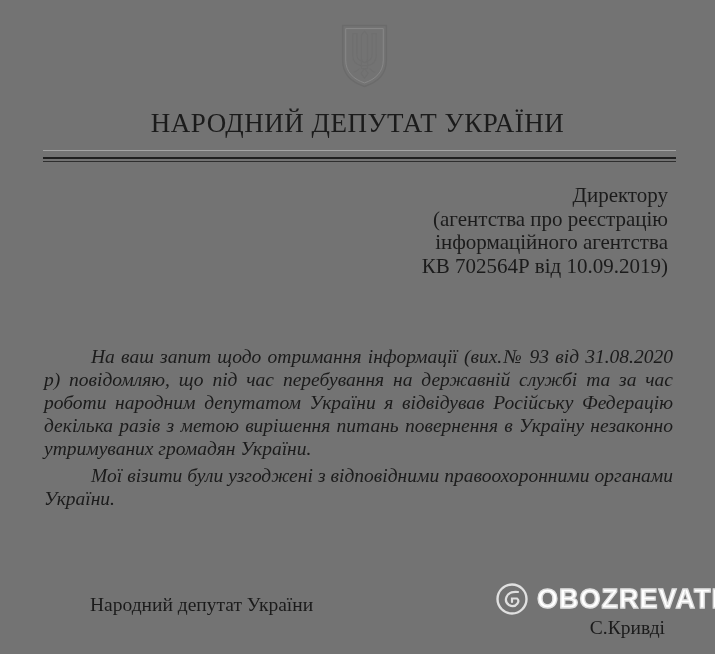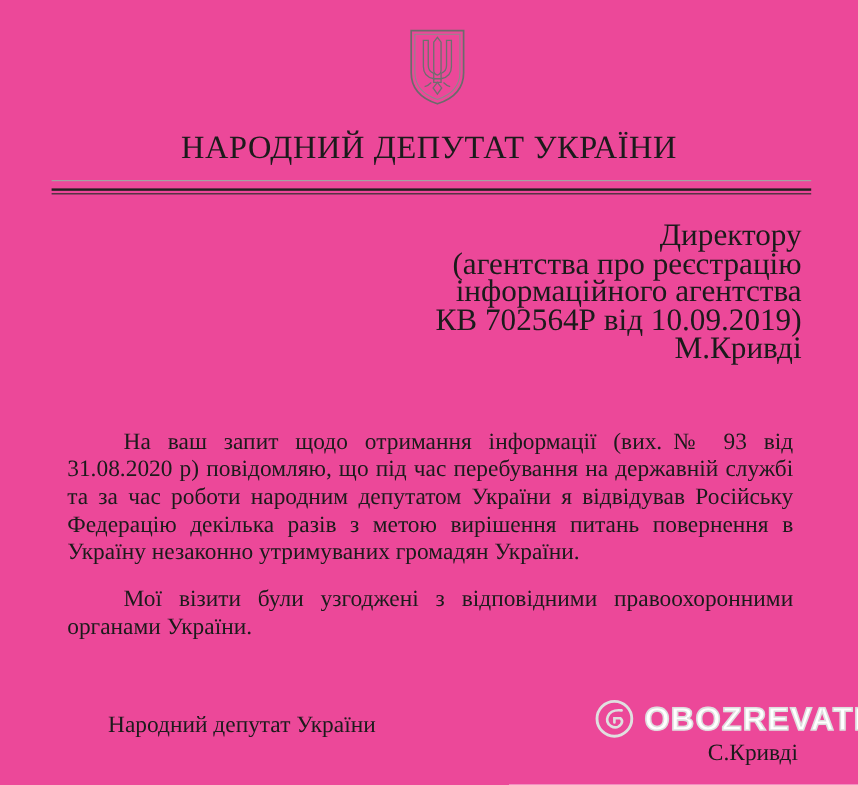--- a/index.html
+++ b/index.html
@@ -1,19 +1,19 @@
 <!DOCTYPE html>
 <html><head>
 <meta charset="utf-8">
 <style>
   html,body { margin:0; padding:0; background:#ffffff; }
   .page {
     position:relative;
     width:715px; height:654px;
-    background:#ec4899;
+    background:#737373;
     font-family:"Liberation Serif", serif;
     color:#1b1b1b;
     overflow:hidden;
   }
   .emblem {
     position:absolute;
     left:341px; top:24px;
     width:47px; height:64px;
   }
   .title {
@@ -25,31 +25,31 @@
     white-space:nowrap;
   }
   .rule { position:absolute; left:43px; right:39px; height:0; }
   .rule-gray  { top:150px; border-top:1px solid #a3a3a3; }
   .rule-thick { top:157px; border-top:2px solid #1f1f1f; }
   .rule-thin  { top:161px; border-top:1px solid #2e2e2e; }
   .recipient {
     position:absolute;
     top:184px; right:47px;
     text-align:right;
-    font-size:26px;
+    font-size:21px;
     line-height:23.5px;
   }
   .body {
     position:absolute;
     top:341px; left:40px; right:38px;
     font-size:19.5px;
     line-height:23px;
     text-align:justify;
   }
-  .body p { margin:16px; text-indent:47px; }
+  .body p { margin:4px; text-indent:47px;font-style:italic; }
   .closing-role {
     position:absolute;
     top:593px; left:90px;
     font-size:19.5px;
     line-height:23px;
   }
   .signature {
     position:absolute;
     top:616px; right:50px;
     font-size:19.5px;
@@ -96,21 +96,20 @@
 
   <div class="rule rule-gray"></div>
   <div class="rule rule-thick"></div>
   <div class="rule rule-thin"></div>
 
   <div class="recipient">
     <div>Директору</div>
     <div>(агентства про реєстрацію</div>
     <div>інформаційного агентства</div>
     <div>КВ 702564Р від 10.09.2019)</div>
-    <div>М.Кривді</div>
   </div>
 
   <div class="body">
     <p>На ваш запит щодо отримання інформації (вих.№ 93 від 31.08.2020 р) повідомляю, що під час перебування на державній службі та за час роботи народним депутатом України я відвідував Російську Федерацію декілька разів з метою вирішення питань повернення в Україну незаконно утримуваних громадян України.</p>
     <p>Мої візити були узгоджені з відповідними правоохоронними органами України.</p>
   </div>
 
   <div class="closing-role">Народний депутат України</div>
   <div class="signature">С.Кривді</div>
 

